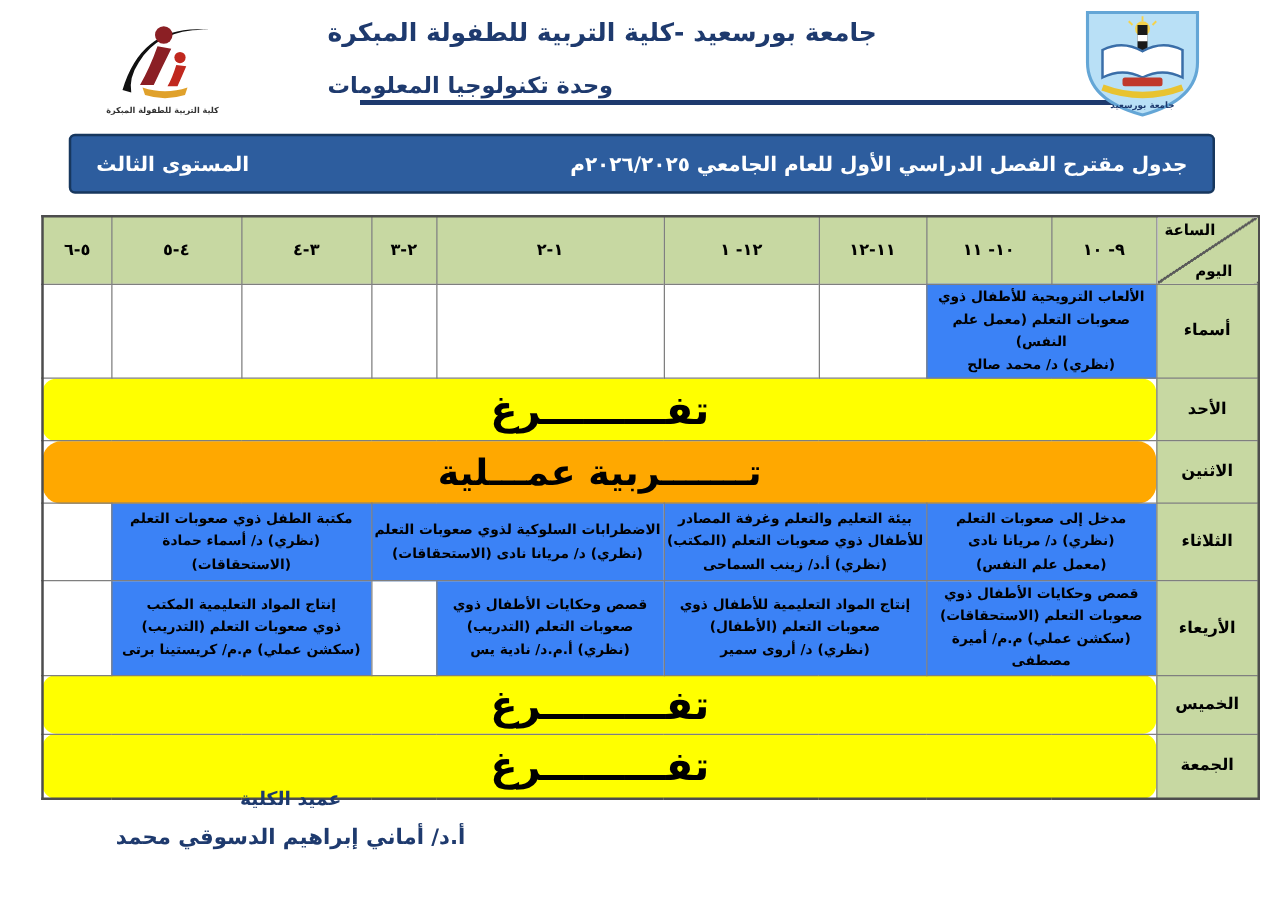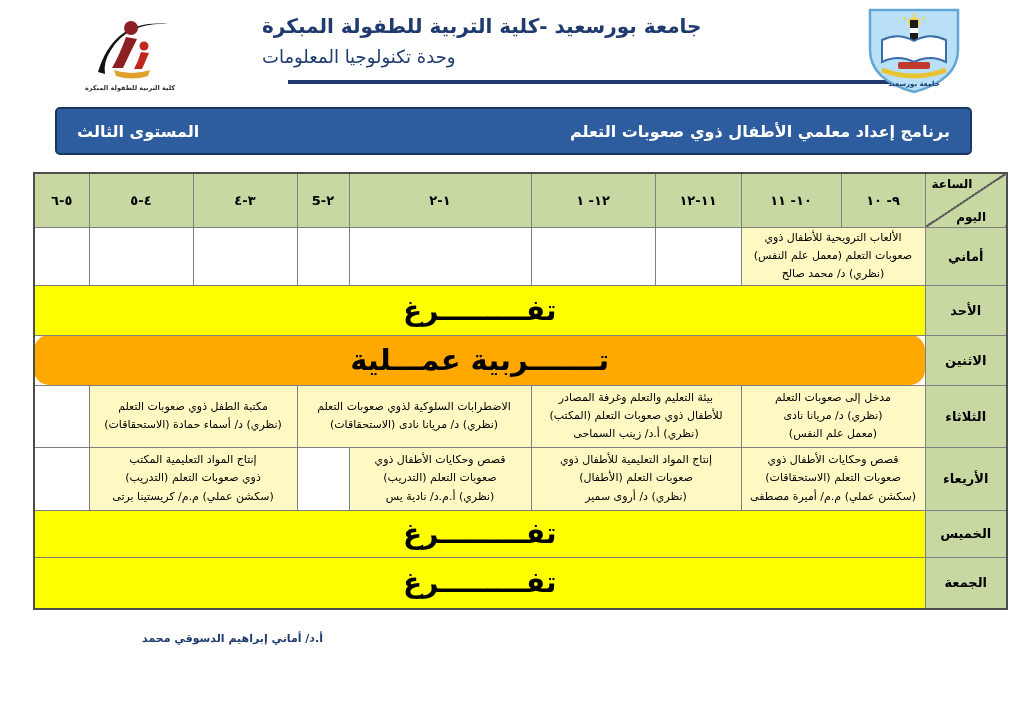--- a/index.html
+++ b/index.html
@@ -4,53 +4,53 @@
 <style>
   * { margin:0; padding:0; box-sizing:border-box; }
   html,body { background:#e9e9e9; }
   .page {
     position:relative; width:1024px; height:724px; background:#ffffff;
     font-family:"DejaVu Sans", sans-serif; overflow:hidden; margin:0 auto;
   }
   
   .hdr-center { position:absolute; left:262px; top:14px; width:520px; text-align:left; direction:rtl; color:#1e3a6e; }
   .hdr-line1 { font-size:20px; font-weight:bold; }
-  .hdr-line2 { font-size:18px; font-weight:normal; margin-top:8px; }
+  .hdr-line2 { font-size:18px; font-weight:bold; margin-top:20px; }
   .hdr-rule  { position:absolute; left:288px; top:80px; width:650px; height:4px; background:#1e3a6e; }
   .logo-left  { position:absolute; left:84px;  top:6px; width:92px;  height:92px; }
   .logo-right { position:absolute; left:860px; top:4px; width:108px; height:94px; }
   
   .titlebar {
     position:absolute; left:55px; top:107px; width:917px; height:48px;
     background:#2d5d9e; border:2px solid #17375e; border-radius:5px;
     display:flex; direction:rtl; align-items:center; justify-content:space-between;
     padding:0 20px; color:#ffffff; font-weight:bold; font-size:16px; white-space:nowrap;
   }
   
   table.sched {
     position:absolute; left:33px; top:172px; width:973px;
     border-collapse:collapse; table-layout:fixed; direction:rtl;
     border:2px solid #4d4d4d;
   }
   table.sched td { border:1px solid #7f7f7f; text-align:center; vertical-align:middle; padding:1px 2px; }
   td.daycell { background:#c7d8a2; font-weight:bold; font-size:13px; color:#000; }
   td.timecell { background:#c7d8a2; font-weight:bold; font-size:13px; color:#000;margin-left:10px; }
-  td.course { background:#fef9c3; font-weight:normal; font-size:11px; color:#000; line-height:1.65; }
-  td.free   { background:#ffff00; font-weight:bold; font-size:28px; color:#000; }
+  td.course { background:#3b82f6; font-weight:bold; font-size:11px; color:#000; line-height:1.65; }
+  td.free   { background:#ffff00; font-weight:bold; font-size:32px; color:#000;border-radius:11px; }
   td.practical { background:#ffa800; font-weight:bold; font-size:29px; color:#000;border-radius:15px; }
   td.corner {
     position:relative; background:#c7d8a2; font-weight:bold; font-size:12px; color:#000;
     background-image:linear-gradient(to top left, transparent calc(50% - 1px), #5a5a5a calc(50% - 1px), #5a5a5a calc(50% + 1px), transparent calc(50% + 1px));
   }
   td.corner .c-top    { position:absolute; top:3px;  left:6px;  }
   td.corner .c-bottom { position:absolute; bottom:3px; right:20px;text-align:right; }
   
   .footer { position:absolute; left:85px; top:630px; width:295px; text-align:center; direction:rtl; color:#1e3a6e; font-weight:bold; }
   .footer .role { font-size:15px; }
-  .footer .name { font-size:11px; margin-top:2px; }
+  .footer .name { font-size:17px; margin-top:12px; }
 </style>
 </head>
 <body>
 
 <div class="page">
 
   <svg class="logo-left" viewBox="0 0 92 92">
     <path d="M14,66 Q30,12 84,18 Q44,16 27,44 Q19,56 21,68 Z" fill="#111111"></path>
     <circle cx="47" cy="22" r="7" fill="#8b1f24"></circle>
     <path d="M42,31 Q36,48 28,62 L39,62 Q46,47 53,33 Z" fill="#8b1f24"></path>
@@ -77,21 +77,21 @@
     <rect x="50" y="16" width="8" height="40" fill="#1a1a1a"></rect>
     <rect x="50" y="24" width="8" height="5" fill="#ffffff"></rect>
     <rect x="50" y="37" width="8" height="5" fill="#ffffff"></rect>
     <path d="M22,36 Q38,28 54,37 Q70,28 86,36 L86,58 Q70,50 54,58 Q38,50 22,58 Z" fill="#ffffff" stroke="#3a6ea8" stroke-width="2"></path>
     <rect x="38" y="58" width="32" height="7" rx="2" fill="#c0392b"></rect>
     <path d="M22,66 Q54,78 86,66" stroke="#e8c331" stroke-width="5" fill="none"></path>
     <text x="54" y="82" text-anchor="middle" font-size="7" font-weight="bold" fill="#1e3a6e">جامعة بورسعيد</text>
   </svg>
 
   <div class="titlebar">
-    <span>برنامج إعداد معلمي الأطفال ذوي صعوبات التعلم</span>
+    <span>جدول مقترح الفصل الدراسي الأول للعام الجامعي ٢٠٢٦/٢٠٢٥م</span>
     <span>المستوى الثالث</span>
   </div>
 
   <table class="sched">
     <colgroup>
       <col style="width:82px">
         <col style="width:84px">
         <col style="width:100px">
         <col style="width:86px">
         <col style="width:124px">
@@ -106,28 +106,28 @@
         <tr style="height:54px">
       <td class="corner">
         <span class="c-top">الساعة</span>
         <span class="c-bottom">اليوم</span>
       </td>
       <td class="timecell">٩- ١٠</td>
       <td class="timecell">١٠- ١١</td>
       <td class="timecell">١١-١٢</td>
       <td class="timecell">١٢- ١</td>
       <td class="timecell">١-٢</td>
-      <td class="timecell">٢-5</td>
+      <td class="timecell">٢-٣</td>
       <td class="timecell">٣-٤</td>
       <td class="timecell">٤-٥</td>
       <td class="timecell">٥-٦</td>
     </tr>
 
     <tr style="height:58px">
-      <td class="daycell">أماني</td>
+      <td class="daycell">أسماء</td>
       <td class="course" colspan="2">
         <div>الألعاب الترويحية للأطفال ذوي</div>
         <div>صعوبات التعلم  (معمل علم النفس)</div>
         <div>(نظري)   د/ محمد صالح</div>
       </td>
       <td></td>
       <td></td>
       <td></td>
       <td></td>
       <td></td>
@@ -200,16 +200,17 @@
     </tr>
 
     <tr style="height:52px">
       <td class="daycell">الجمعة</td>
       <td class="free" colspan="9">تفـــــــــرغ</td>
     </tr>
   </tbody>
     </table>
 
   <div class="footer">
+    <div class="role">عميد الكلية</div>
     <div class="name">أ.د/ أماني إبراهيم الدسوقي محمد</div>
   </div>
 
 </div>
 
 </body></html>

